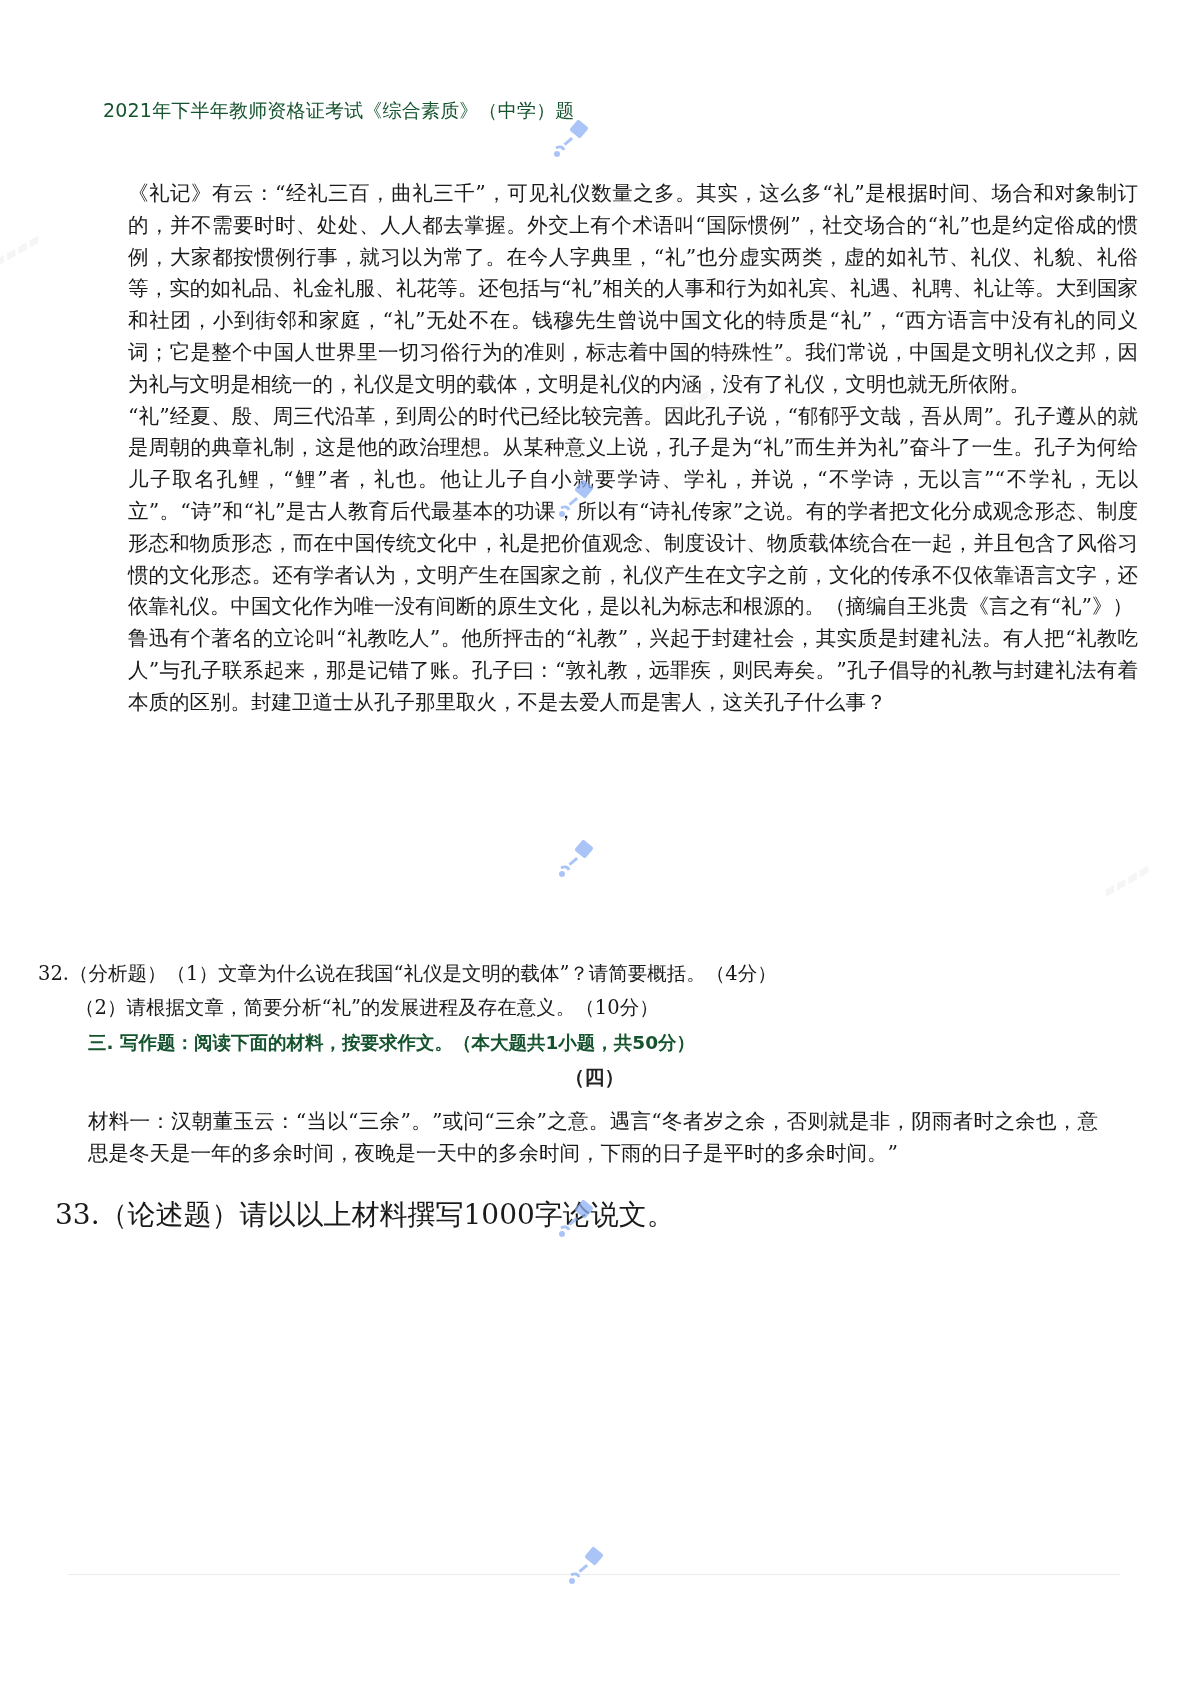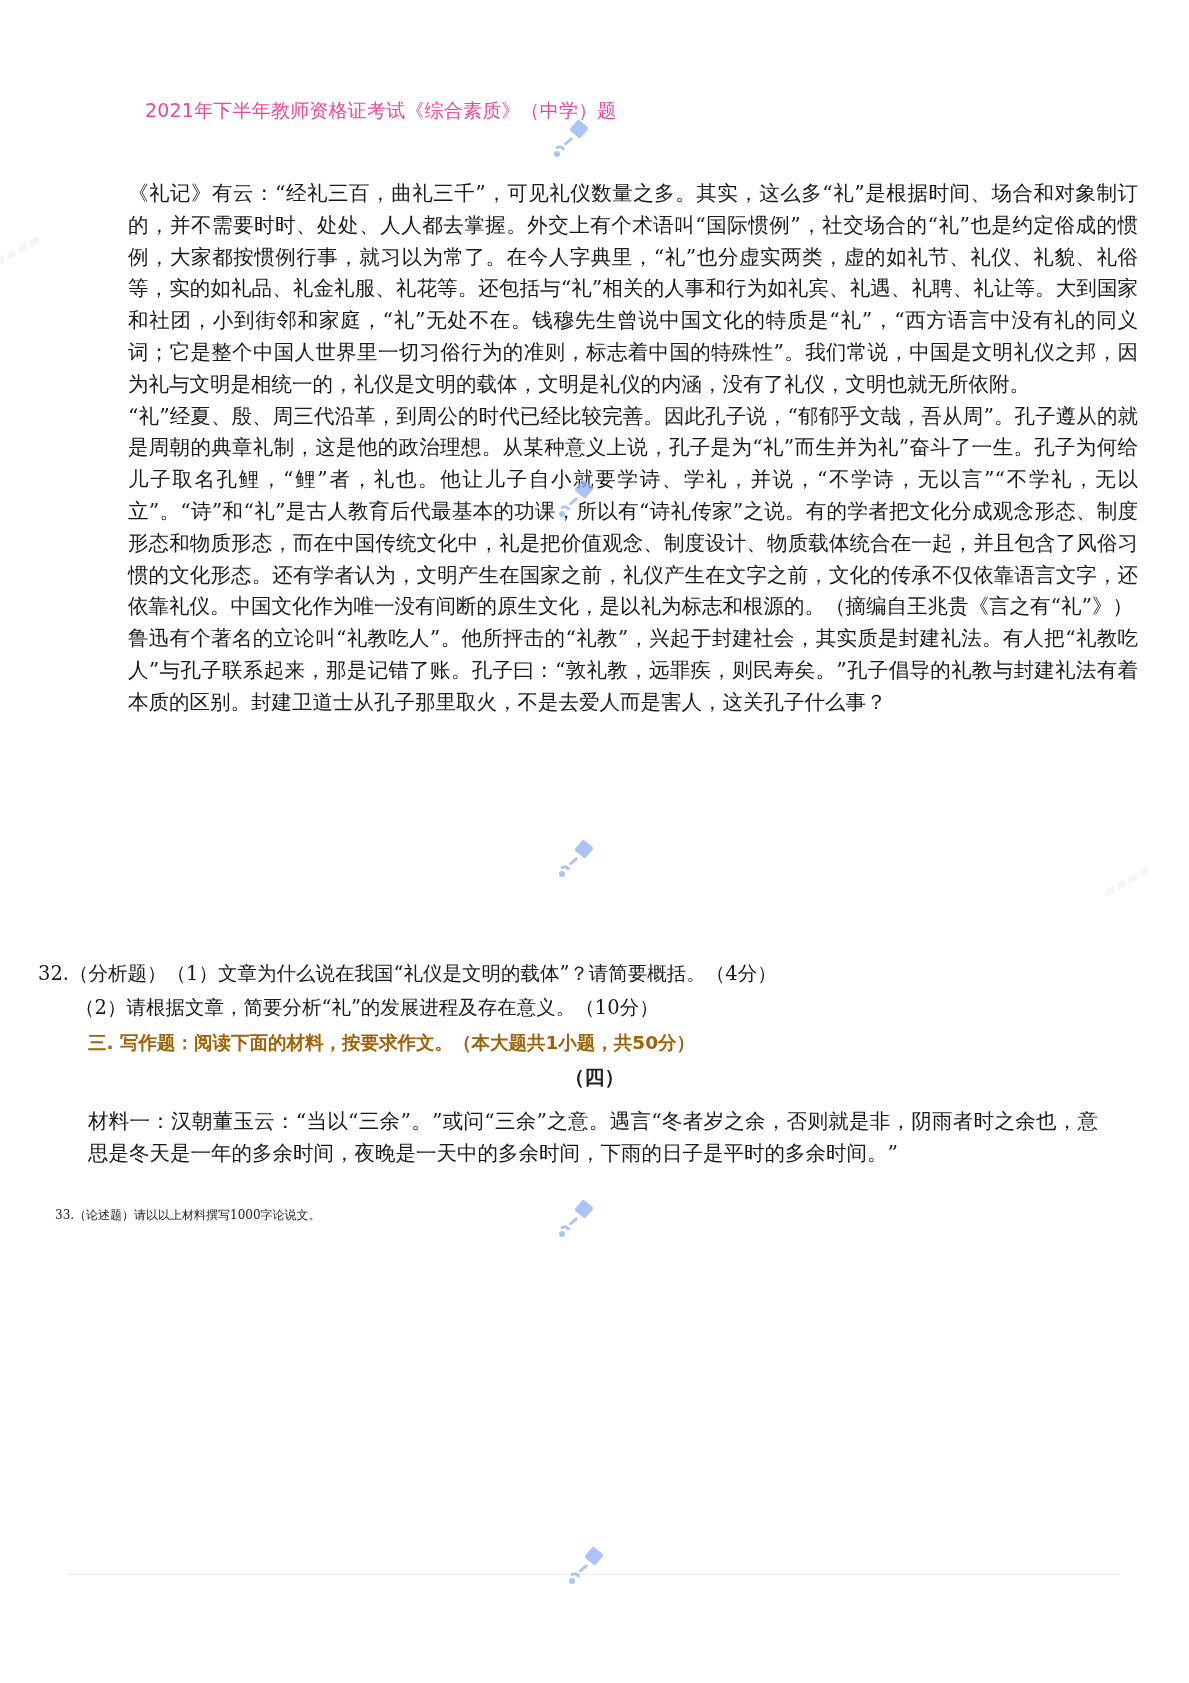--- a/index.html
+++ b/index.html
@@ -14,24 +14,23 @@
       overflow: hidden;
       font-family: "DejaVu Serif", "Liberation Serif", serif;
       color: #1a1a1a;
     }
     .doc-title {
       position: absolute;
       left: 103px;
       top: 98px;
       font-family: "DejaVu Sans", "Liberation Sans", sans-serif;
       font-size: 19px;
-      color: #ec4899;
+      color: #14532d;
       letter-spacing: 0.2px;
       white-space: nowrap;
-      margin-left: 42px;
     }
     .body-text {
       position: absolute;
       left: 88px;
       width: 1010px;
       font-size: 20.5px;
       line-height: 31.8px;
       text-align: justify;
     }
     .para { margin: 0; }
@@ -47,40 +46,40 @@
     .q32 .sub {
       padding-left: 37px;
     }
     .section-heading {
       position: absolute;
       left: 88px;
       top: 1030px;
       font-family: "DejaVu Sans", "Liberation Sans", sans-serif;
       font-weight: bold;
       font-size: 18.5px;
-      color: #a16207;
+      color: #14532d;
       white-space: nowrap;
     }
     .section-number {
       position: absolute;
       left: 0;
       width: 1189px;
       top: 1064px;
       text-align: center;
       font-family: "DejaVu Sans", "Liberation Sans", sans-serif;
       font-weight: bold;
       font-size: 20px;
       color: #222;
     }
     .materials { top: 1106px; }
     .q33 {
       position: absolute;
       left: 55px;
       top: 1199px;
-      font-size: 12px;
+      font-size: 28px;
       line-height: 32px;
       white-space: nowrap;
     }
     .footer-rule {
       position: absolute;
       left: 68px;
       top: 1574px;
       width: 1052px;
       height: 1px;
       background: #ececec;

